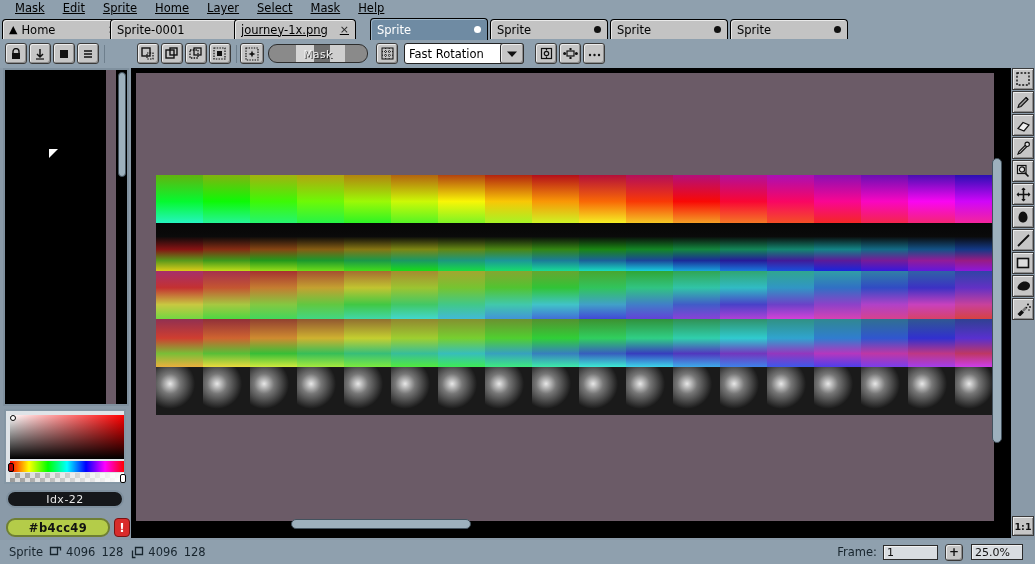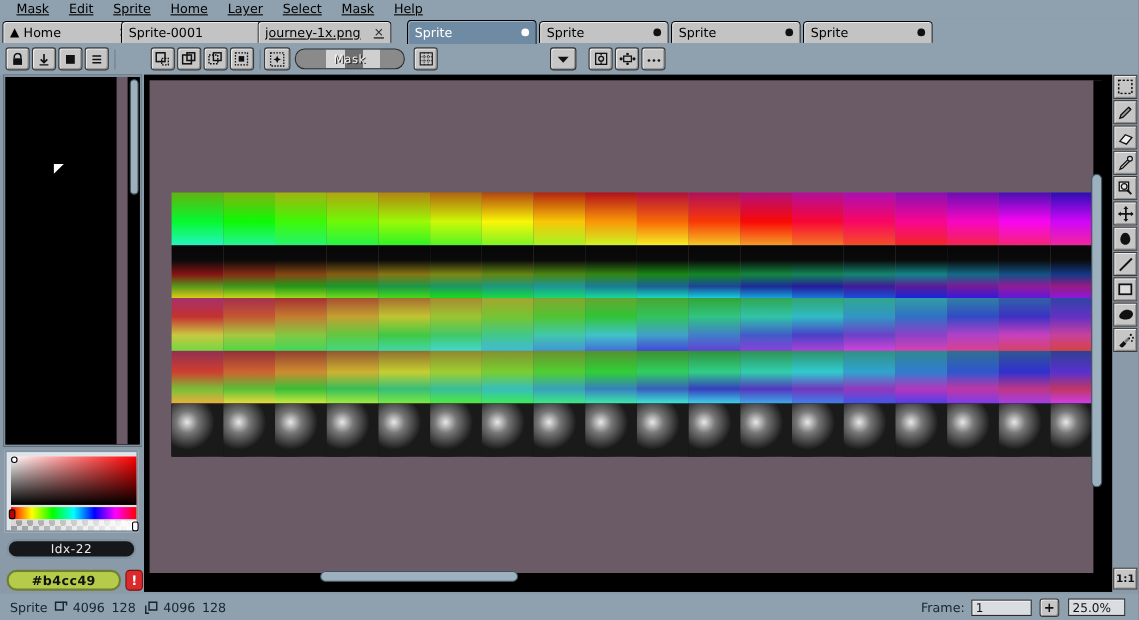--- a/index.html
+++ b/index.html
@@ -337,20 +337,23 @@
     <span>Mask</span>
   </div>
 
   <div class="tbtn" style="left:376px;">
     <svg width="13" height="13" viewBox="0 0 13 13">
         <rect x="1" y="1" width="11" height="11" fill="none" stroke="#111" stroke-width="1"></rect>
         <path d="M1 4.6h11M1 8.2h11M4.6 1v11M8.2 1v11" stroke="#111" stroke-width="0.9" stroke-dasharray="1 1"></path>
       </svg>
   </div>
 
+  <div id="rotcombo">
+    <span class="lbl">Fast Rotation</span>
+  </div>
   <div id="rotarrow">
     <svg width="12" height="8" viewBox="0 0 12 8">
         <path d="M1 1.5h10L6 7z" fill="#111"></path>
       </svg>
   </div>
 
   <div class="tbtn" style="left:535px;">
     <svg width="13" height="13" viewBox="0 0 13 13">
         <rect x="1.5" y="1.5" width="10" height="10" fill="none" stroke="#111" stroke-width="1.2"></rect>
         <circle cx="6.5" cy="6.5" r="2.2" fill="none" stroke="#111" stroke-width="1.2"></circle>

